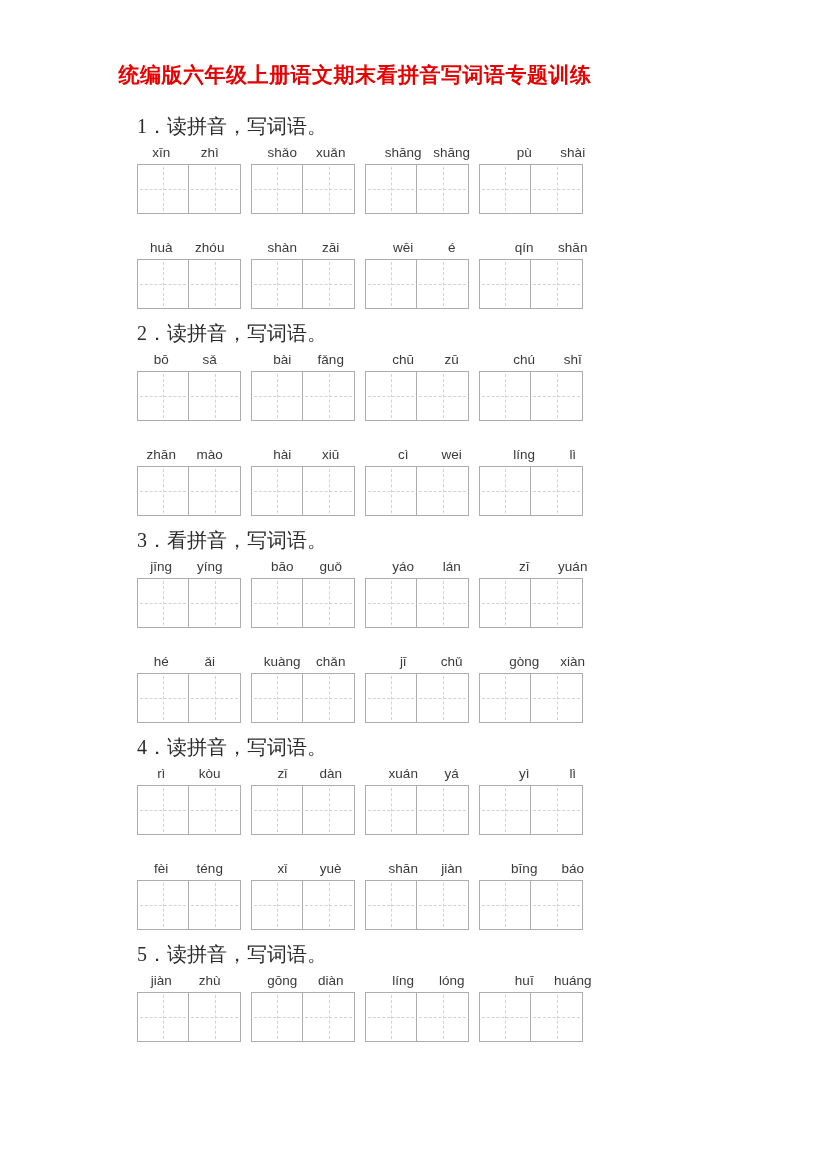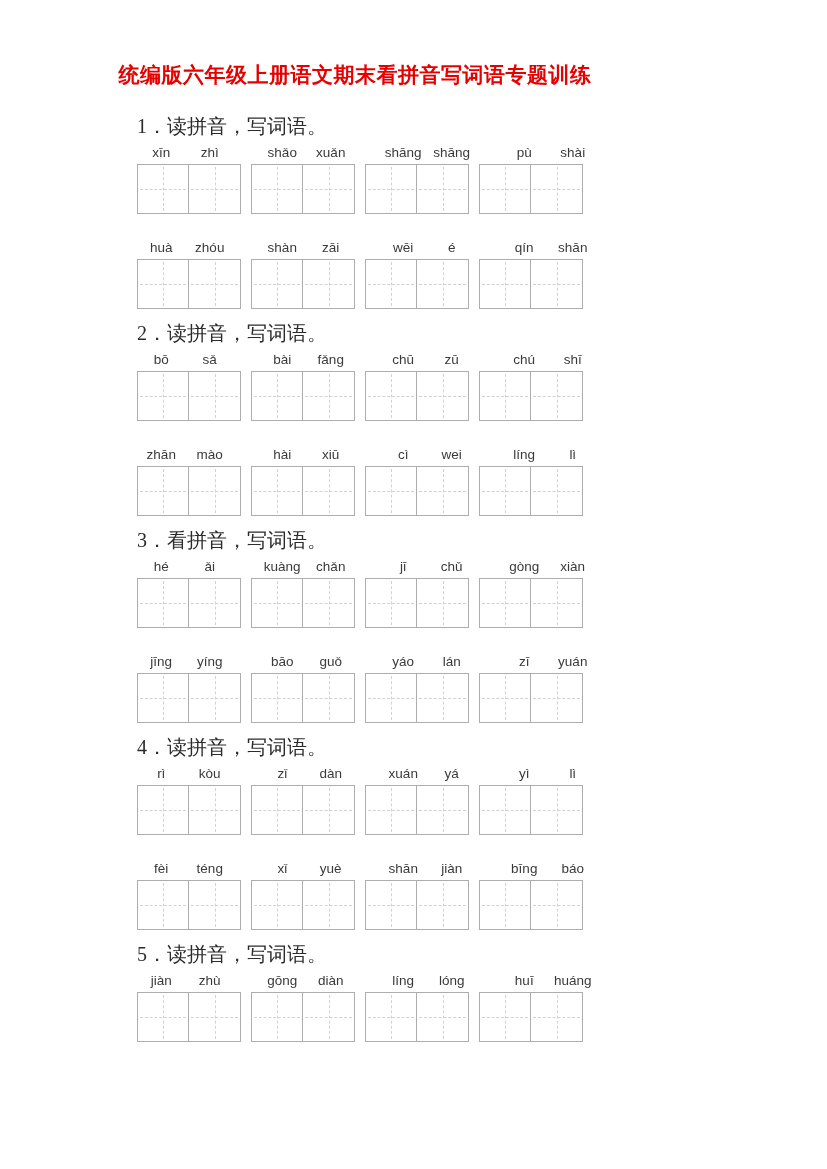--- a/index.html
+++ b/index.html
@@ -256,72 +256,72 @@
               <div class="cell"></div>
             </div>
           </div>
         </div>
       </div>
       <div class="section">
         <p class="instruction">3．看拼音，写词语。</p>
         <div class="word-row">
           <div class="pinyin-row">
             <div class="pinyin-group">
+              <span class="pinyin-syllable">jīng</span>
+              <span class="pinyin-syllable">yíng</span>
+            </div>
+            <div class="pinyin-group">
+              <span class="pinyin-syllable">bāo</span>
+              <span class="pinyin-syllable">guǒ</span>
+            </div>
+            <div class="pinyin-group">
+              <span class="pinyin-syllable">yáo</span>
+              <span class="pinyin-syllable">lán</span>
+            </div>
+            <div class="pinyin-group">
+              <span class="pinyin-syllable">zī</span>
+              <span class="pinyin-syllable">yuán</span>
+            </div>
+          </div>
+          <div class="grid-row">
+            <div class="cell-group">
+              <div class="cell"></div>
+              <div class="cell"></div>
+            </div>
+            <div class="cell-group">
+              <div class="cell"></div>
+              <div class="cell"></div>
+            </div>
+            <div class="cell-group">
+              <div class="cell"></div>
+              <div class="cell"></div>
+            </div>
+            <div class="cell-group">
+              <div class="cell"></div>
+              <div class="cell"></div>
+            </div>
+          </div>
+        </div>
+        <div class="word-row">
+          <div class="pinyin-row">
+            <div class="pinyin-group">
               <span class="pinyin-syllable">hé</span>
               <span class="pinyin-syllable">ǎi</span>
             </div>
             <div class="pinyin-group">
               <span class="pinyin-syllable">kuàng</span>
               <span class="pinyin-syllable">chǎn</span>
             </div>
             <div class="pinyin-group">
               <span class="pinyin-syllable">jī</span>
               <span class="pinyin-syllable">chǔ</span>
             </div>
             <div class="pinyin-group">
               <span class="pinyin-syllable">gòng</span>
               <span class="pinyin-syllable">xiàn</span>
-            </div>
-          </div>
-          <div class="grid-row">
-            <div class="cell-group">
-              <div class="cell"></div>
-              <div class="cell"></div>
-            </div>
-            <div class="cell-group">
-              <div class="cell"></div>
-              <div class="cell"></div>
-            </div>
-            <div class="cell-group">
-              <div class="cell"></div>
-              <div class="cell"></div>
-            </div>
-            <div class="cell-group">
-              <div class="cell"></div>
-              <div class="cell"></div>
-            </div>
-          </div>
-        </div>
-        <div class="word-row">
-          <div class="pinyin-row">
-            <div class="pinyin-group">
-              <span class="pinyin-syllable">jīng</span>
-              <span class="pinyin-syllable">yíng</span>
-            </div>
-            <div class="pinyin-group">
-              <span class="pinyin-syllable">bāo</span>
-              <span class="pinyin-syllable">guǒ</span>
-            </div>
-            <div class="pinyin-group">
-              <span class="pinyin-syllable">yáo</span>
-              <span class="pinyin-syllable">lán</span>
-            </div>
-            <div class="pinyin-group">
-              <span class="pinyin-syllable">zī</span>
-              <span class="pinyin-syllable">yuán</span>
             </div>
           </div>
           <div class="grid-row">
             <div class="cell-group">
               <div class="cell"></div>
               <div class="cell"></div>
             </div>
             <div class="cell-group">
               <div class="cell"></div>
               <div class="cell"></div>

